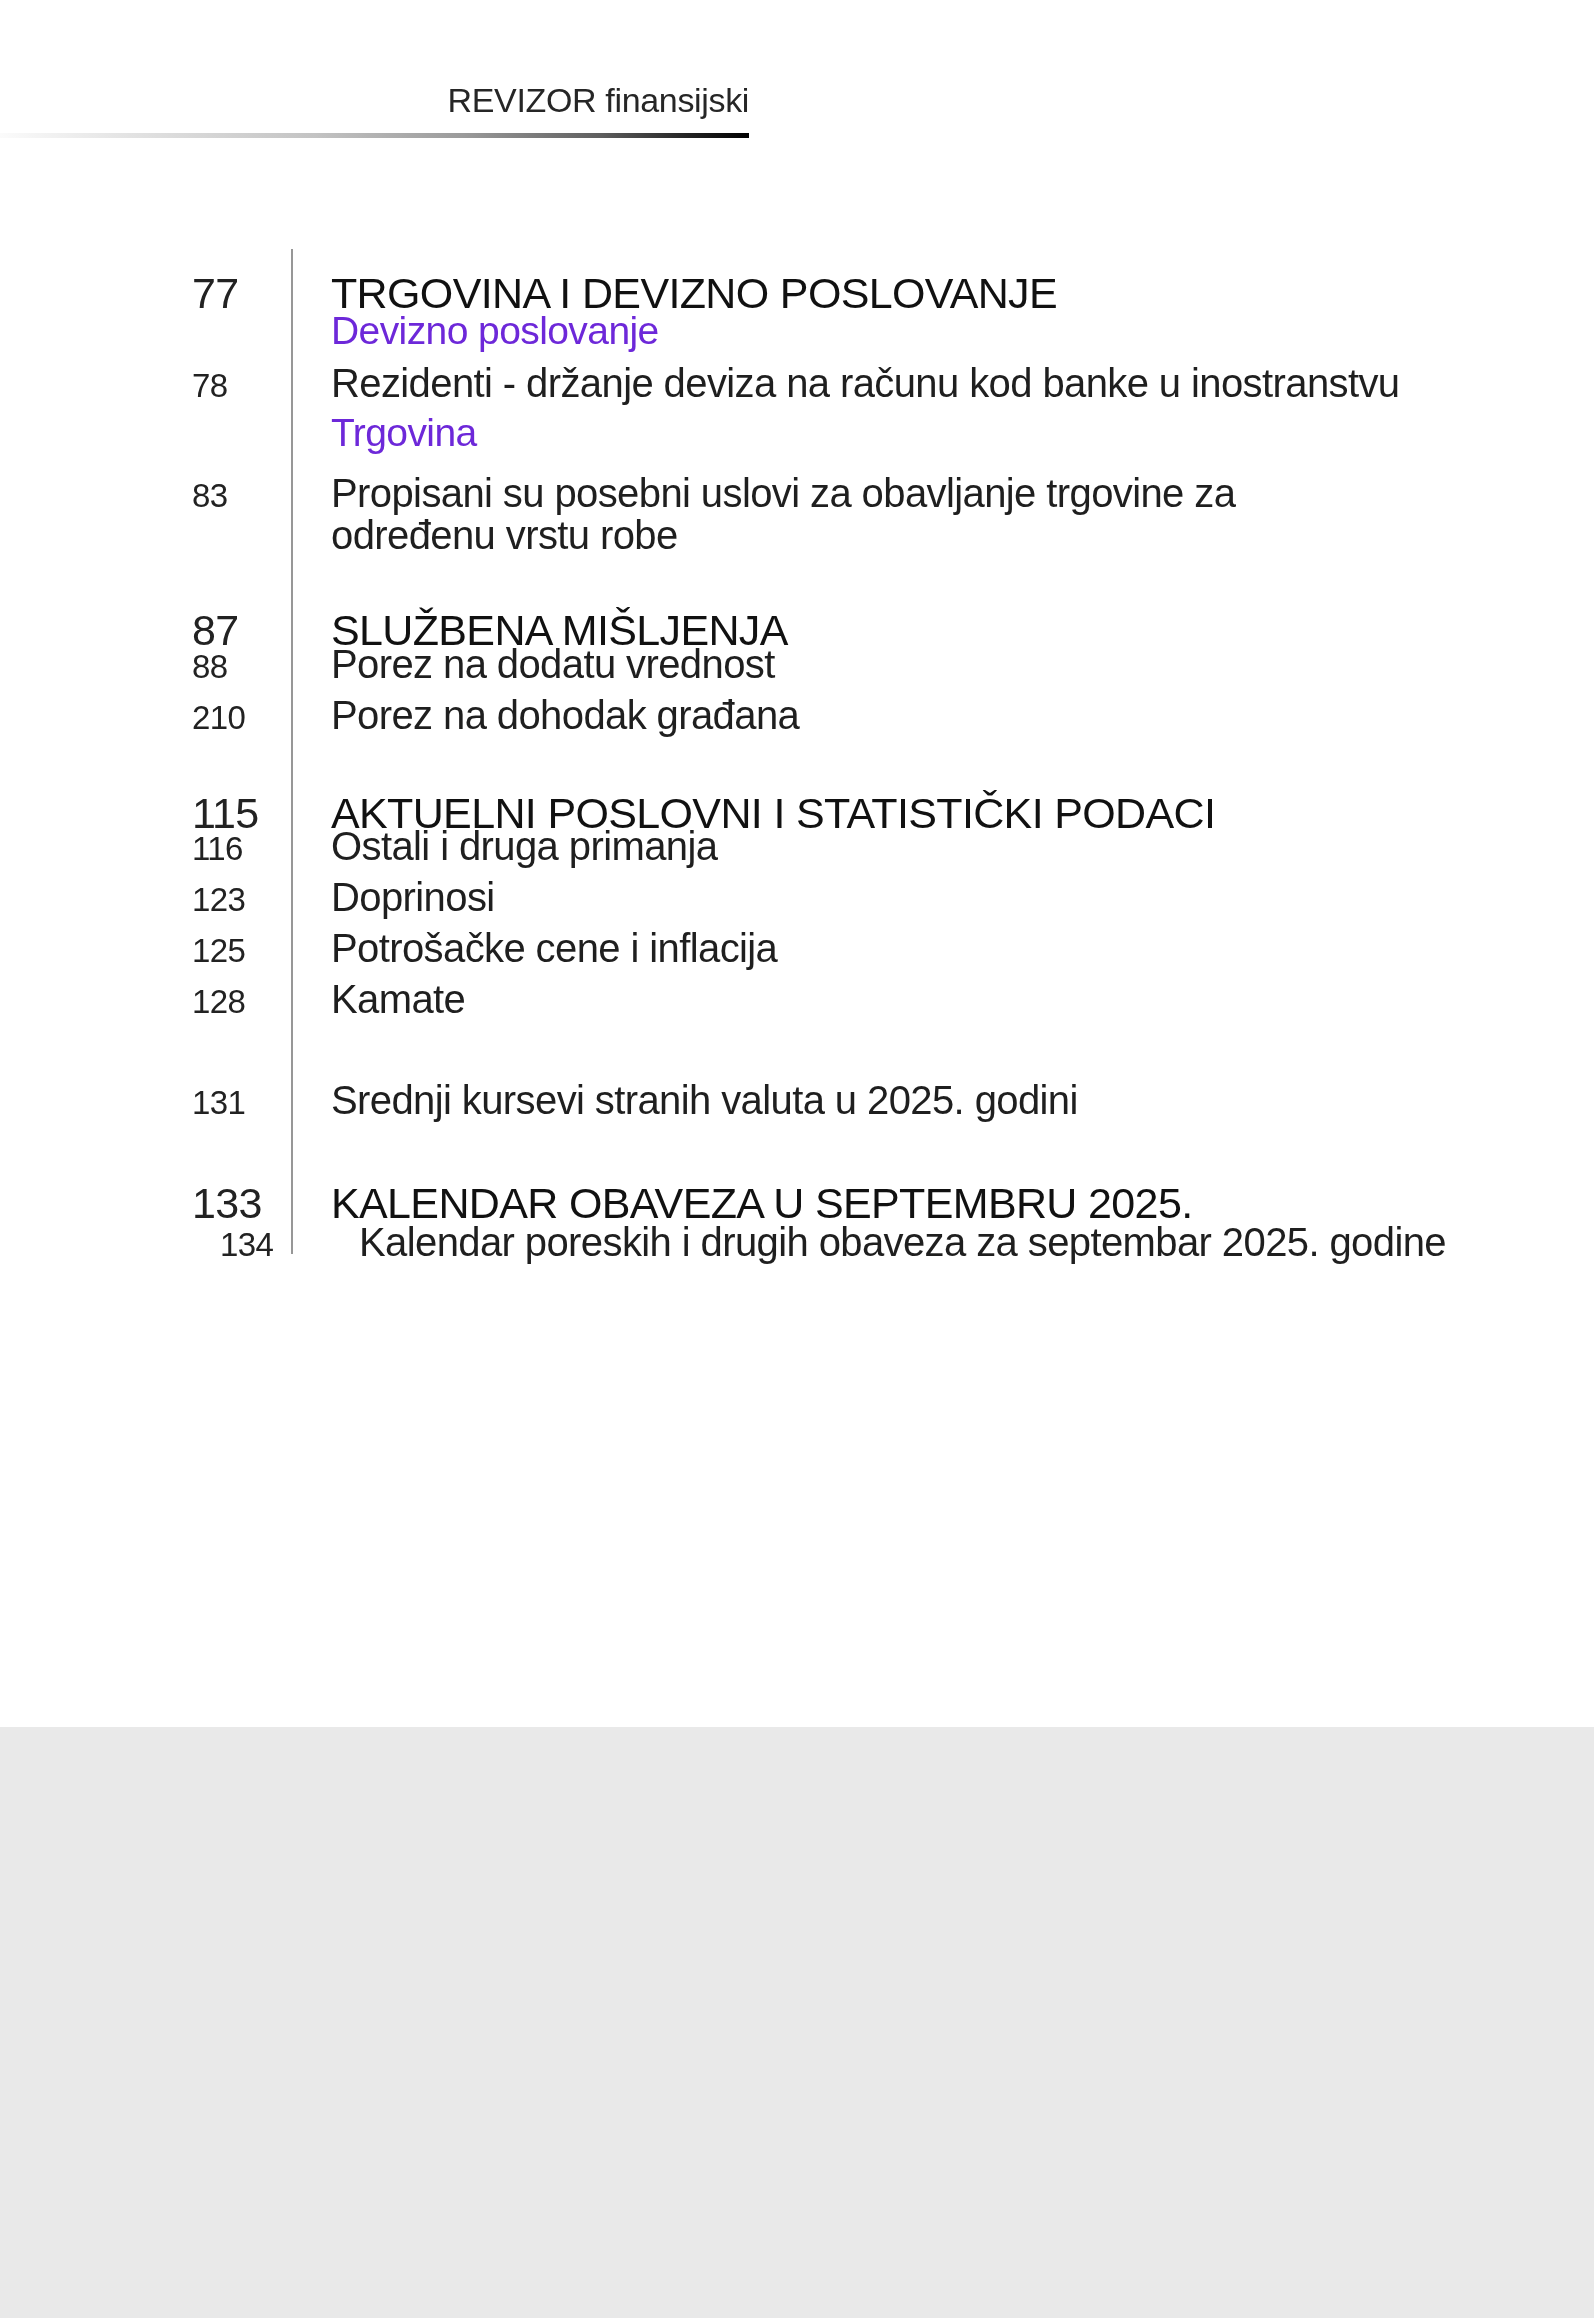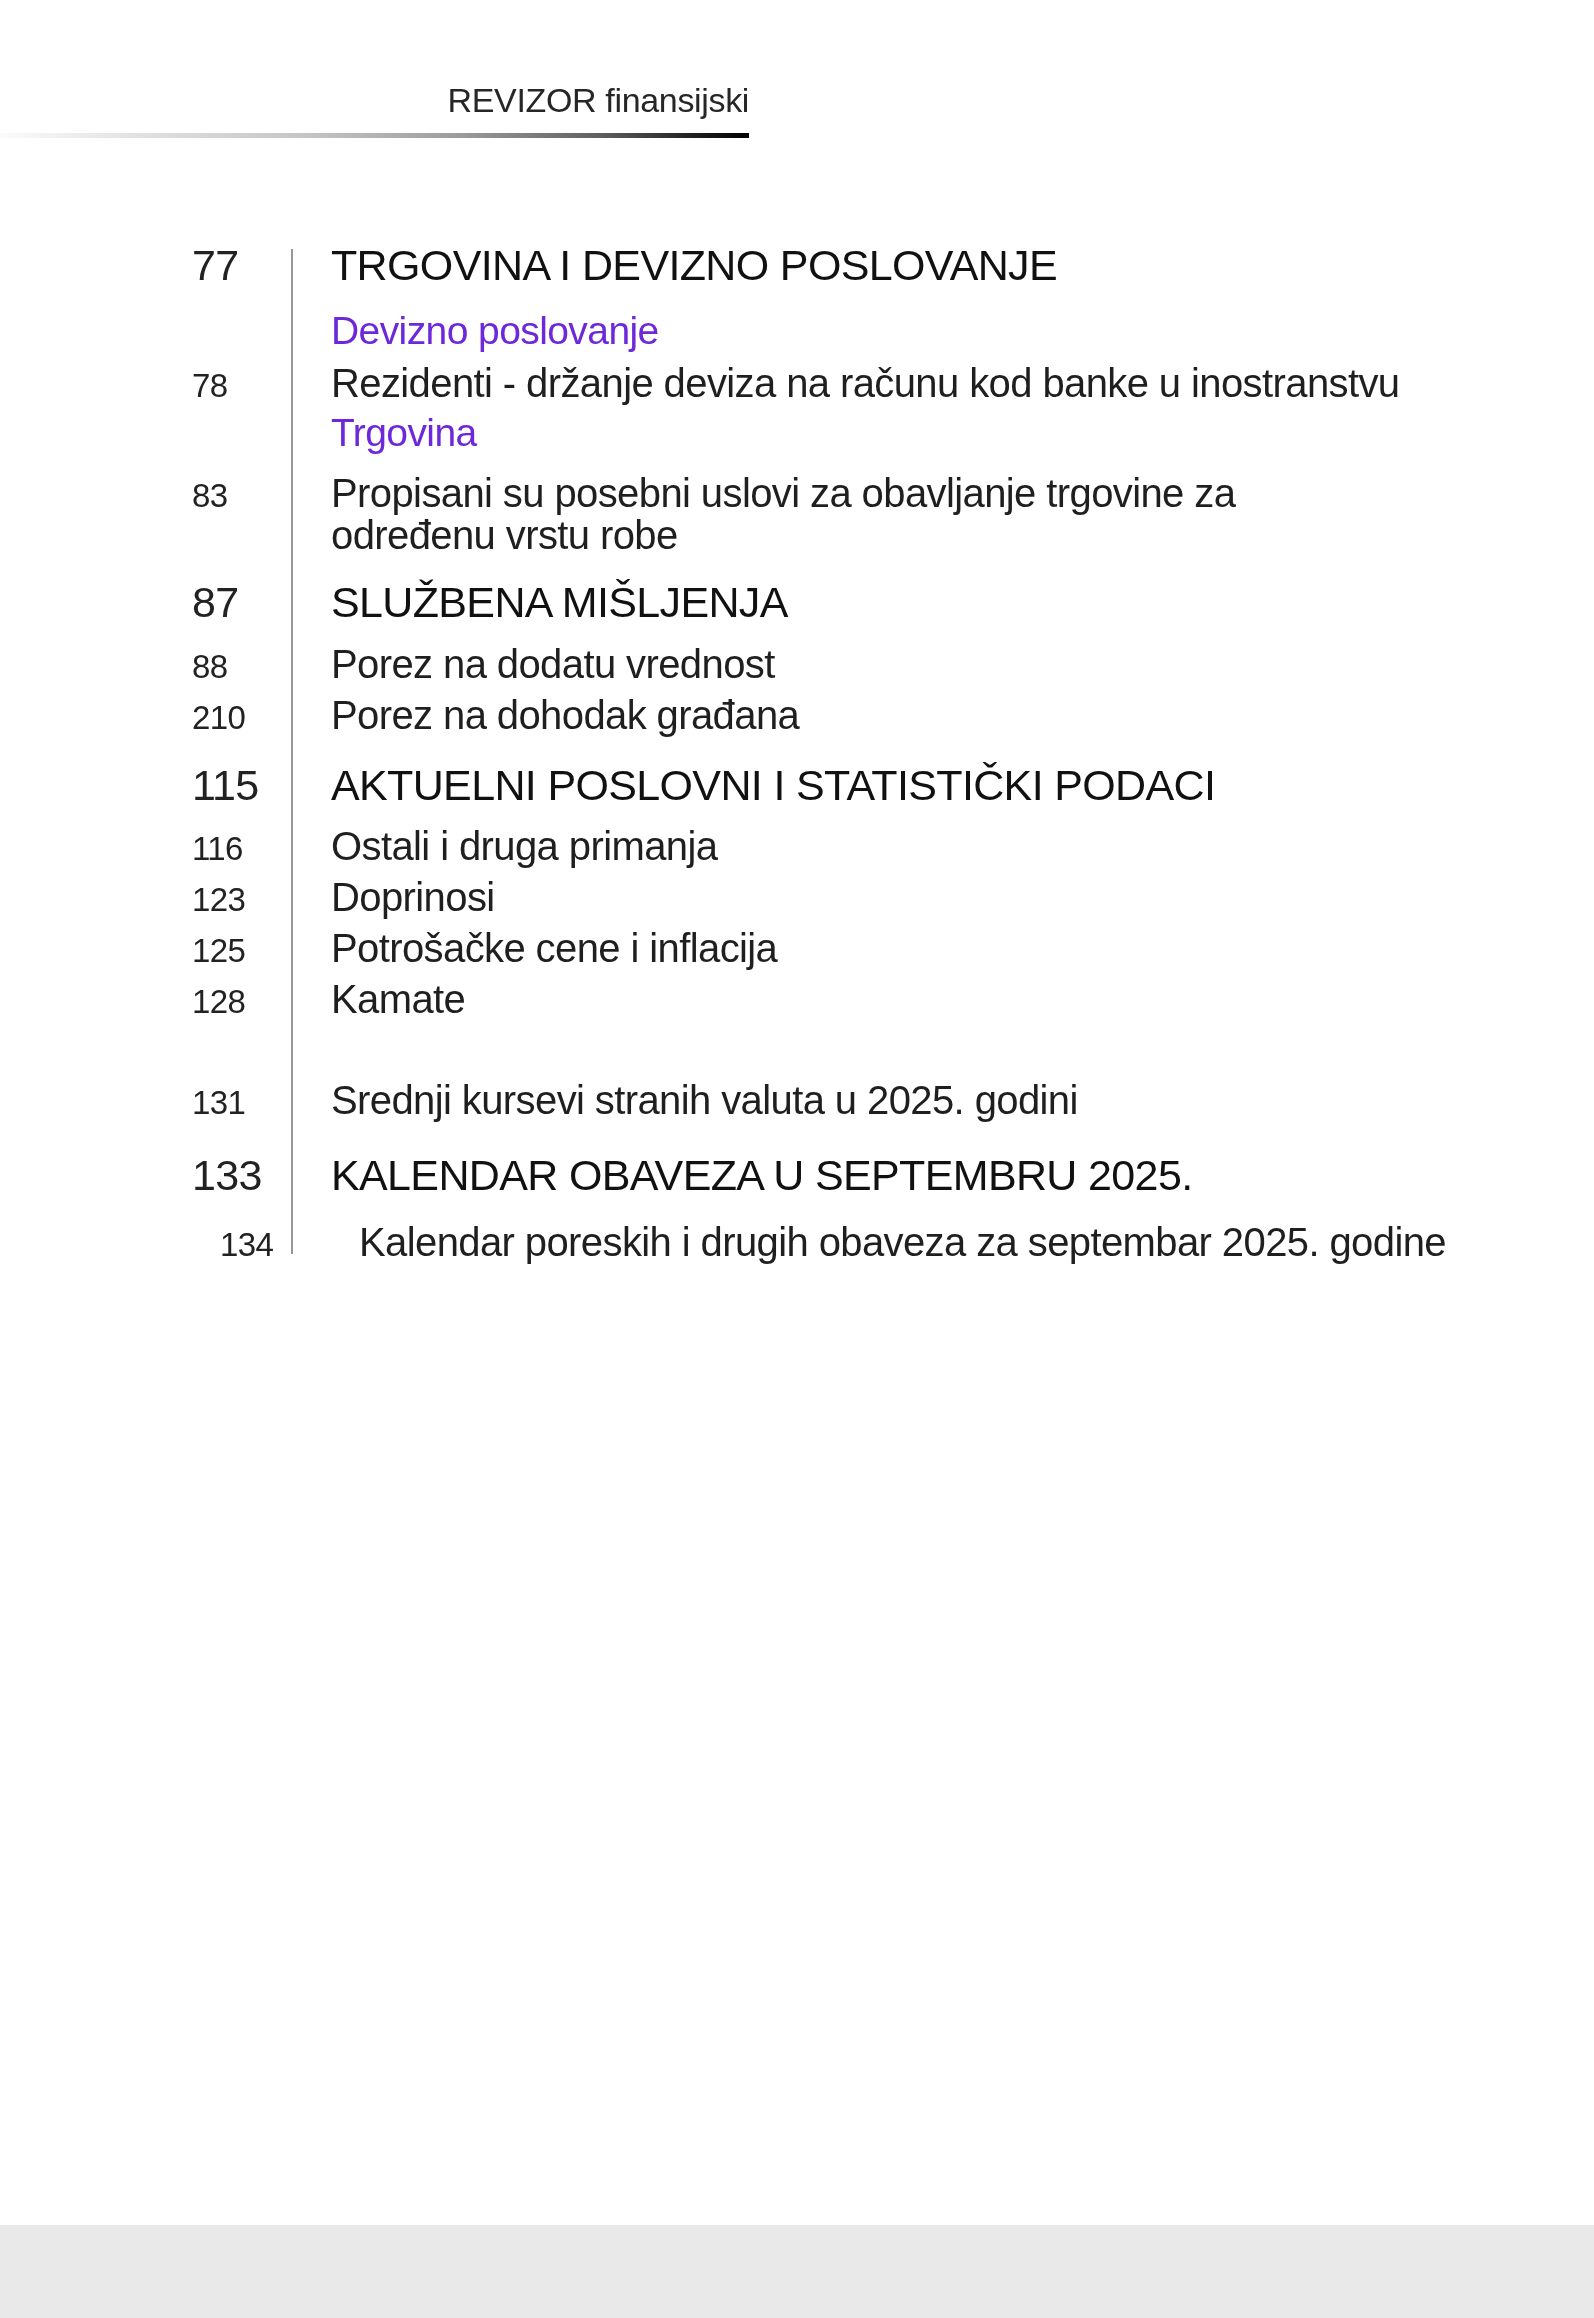--- a/index.html
+++ b/index.html
@@ -1,18 +1,18 @@
 <!DOCTYPE html>
 <html style="font-size:13px"><head>
 <meta charset="utf-8">
 <style>
   html,body{margin:0;padding:0;background:#e9e9e9;}
   .page{
     position:relative;
-    width:1594px;height:2225px;
+    width:1594px;height:1727px;
     background:#ffffff;
     margin:0 auto;
     overflow:hidden;
     font-family:"Liberation Sans","DejaVu Sans",sans-serif;
     color:#1a1a1a;
   }
   
   .masthead{
     position:absolute;
     left:0;top:82px;width:749px;
@@ -46,21 +46,21 @@
     letter-spacing:-0.015em;
   }
   .row .num{
     width:139px;
     flex:0 0 139px;
     font-weight:300;
     color:#222222;
   }
   .row .txt{display:block;}
   .row .line{display:block;line-height:1.05;}
-  .row.heading{font-size:43px;font-weight:400;color:#111111;}
+  .row.heading{font-size:43px;font-weight:400;color:#111111;margin-top:28px;}
   .row.heading .num{font-size:43px;font-weight:300;}
   .row.entry{font-size:40px;font-weight:300;color:#1f1f1f;}
   .row.entry .num{font-size:33px;}
   .row.subheading{font-size:39px;font-weight:400;color:#6d28d9;}
   
   .r0{top:241px;}   
   .r1{top:309px;}   
   .r2{top:361px;}   
   .r3{top:411px;}   
   .r4{top:472px;}   

